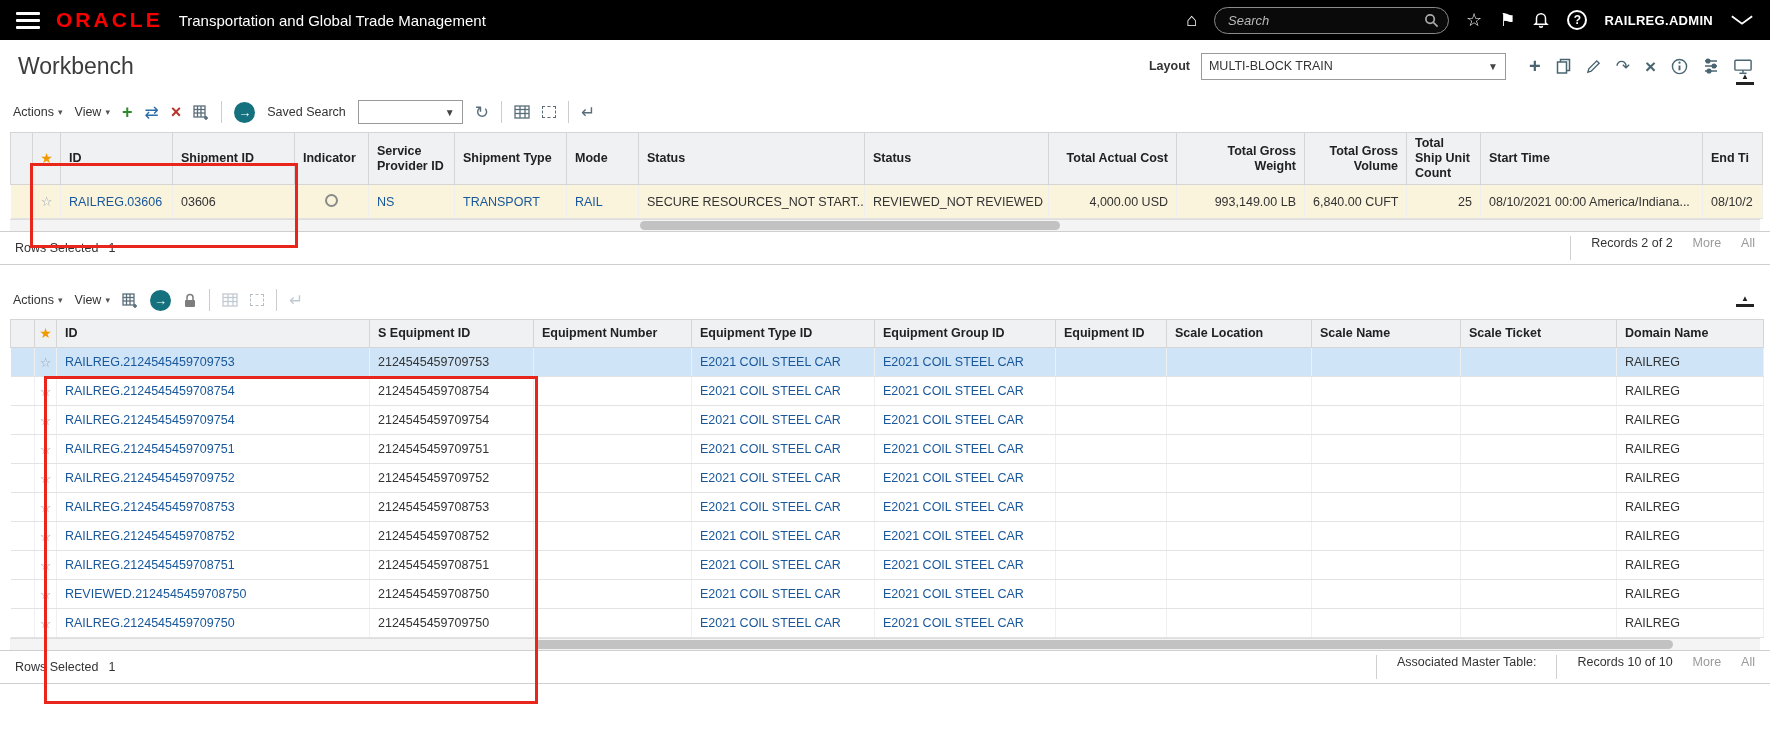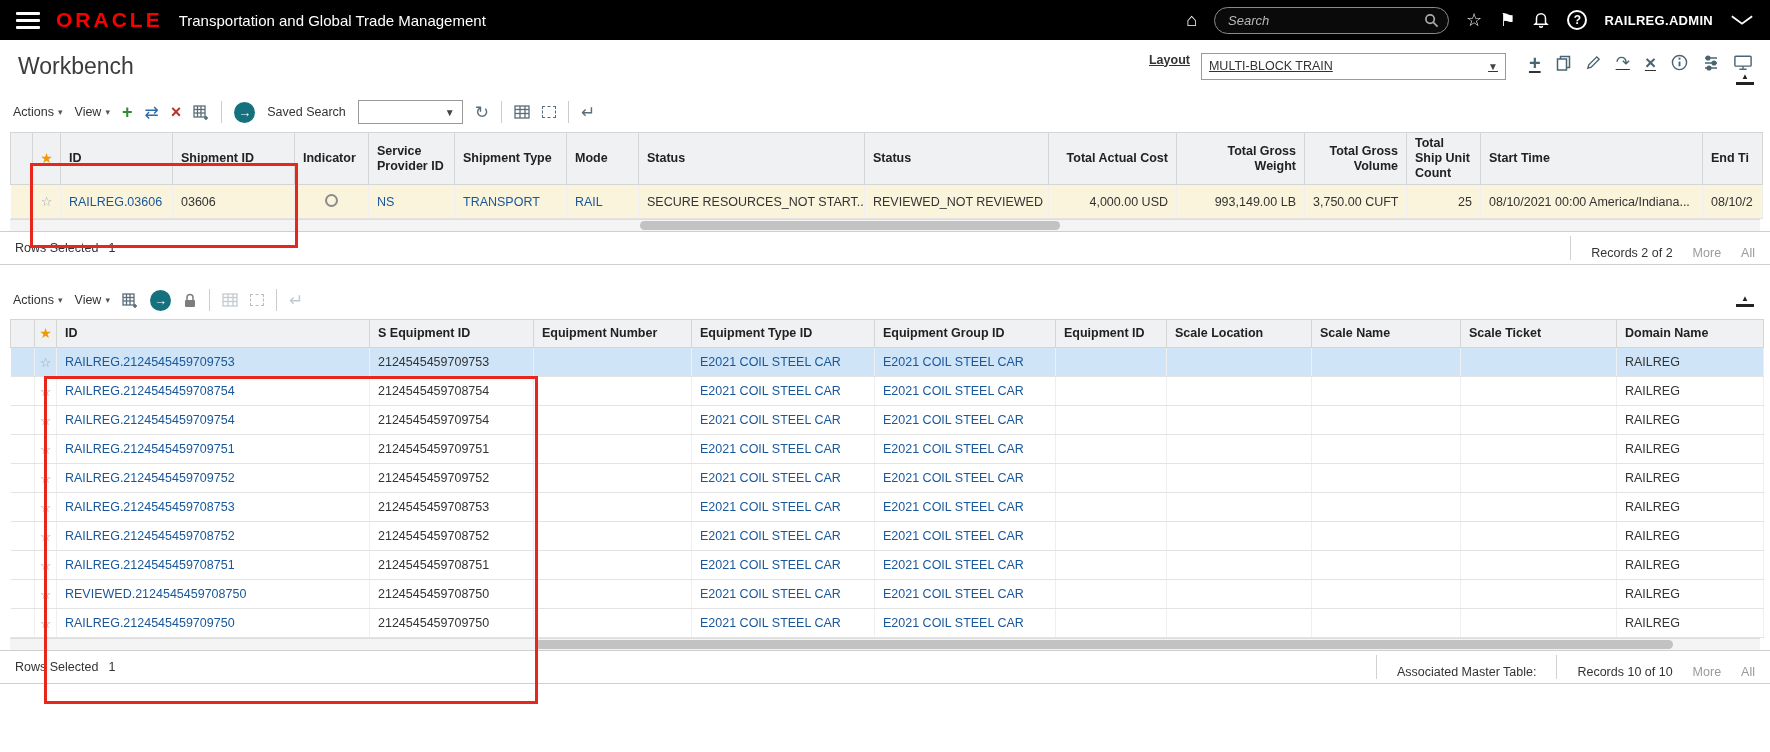--- a/index.html
+++ b/index.html
@@ -20,21 +20,21 @@
   .search-input { width:235px; height:27px; border-radius:14px; background:#0a0a0a; border:1px solid #8a8a8a; color:#eee; padding:0 32px 0 13px; font-size:13px; outline:none; }
   .search-input::placeholder { color:#b9b9b9; font-style:italic; }
   .search-icon { position:absolute; right:10px; top:6px; }
   .tb-ico { font-size:18px; line-height:1; cursor:pointer; }
   .help-circle { width:20px; height:20px; border:2px solid #fff; border-radius:50%; text-align:center; line-height:16px; font-size:12px; font-weight:bold; cursor:pointer; }
   .username { font-size:13px; font-weight:bold; letter-spacing:.3px; cursor:pointer; }
   .chev { cursor:pointer; display:flex; align-items:center; }
   
   .wb-header { height:52px; display:flex; align-items:center; padding:0 18px; background:#fff; }
   .wb-title { font-size:23px; color:#3c3c3c;text-align:right; }
-  .wb-right { margin-left:auto; display:flex; align-items:flex-start; gap:11px;text-decoration:underline; }
+  .wb-right { margin-left:auto; display:flex; align-items:center; gap:11px; }
   .layout-label { font-weight:bold; color:#333; }
   .fake-select { display:flex; align-items:center; justify-content:space-between; border:1px solid #9a9a9a; background:#fff; height:27px; padding:0 7px; cursor:pointer; }
   .layout-select { width:305px; }
   .saved-search-select { width:105px; height:24px; }
   .fake-select .arrow { color:#444; font-size:10px; margin-left:8px; }
   .wb-icons { display:flex; align-items:center; gap:15px; margin-left:12px; color:#4a6572; }
   .wb-icons .ico { color:#4a6572; }
   
   .tabstrip { height:34px; border-bottom:3px solid #1d6fb0; display:flex; align-items:flex-end; background:#fff; }
   .tab { height:31px; background:#fff; border:1px solid #c9c9c9; border-bottom:none; padding:0 17px; display:flex; align-items:center; font-size:13px; font-weight:bold; color:#10507c; cursor:pointer; white-space:nowrap; }
@@ -66,21 +66,21 @@
   .grid td.star-cell { text-align:center; color:#9aa7b5; font-size:13px; padding:0; cursor:pointer; }
   .row-sel-buy td { background:#faf4dd; }
   tr.selected td { background:#cfe4f6; }
   .link { color:#19579b; cursor:pointer; }
   .indicator-dot { display:inline-block; width:13px; height:13px; border:2px solid #8a8a8a; border-radius:50%; }
   
   .hscroll { height:12px; background:#f4f4f4; border-top:1px solid #ddd; position:relative; margin:0 10px; cursor:pointer; }
   .hscroll .thumb { position:absolute; top:1px; height:9px; background:#c2c2c2; border-radius:5px; cursor:grab; }
   .pfooter { height:34px; display:flex; align-items:center; padding:0 15px; border-top:1px solid #cfcfcf; border-bottom:1px solid #cfcfcf; background:#fff; }
   .pfooter .rows-sel { display:flex; gap:10px; align-items:center; }
-  .pfooter .right { margin-left:auto; display:flex; align-items:flex-end; gap:20px; }
+  .pfooter .right { margin-left:auto; display:flex; align-items:flex-start; gap:20px; }
   .pfooter .muted { color:#9a9a9a; cursor:default; }
   .fsep { width:1px; height:24px; background:#d0d0d0; }
   .panel-gap { height:16px; position:relative; }
   
   .collapse-btn { position:absolute; width:18px; text-align:center; font-size:8px; color:#222; line-height:9px; border-bottom:3px solid #222; cursor:pointer; padding-bottom:1px; }
   #collapse1 { top:72px; right:16px; }
   #collapse2 { top:294px; right:16px; }
   .annotation { position:absolute; border:3px solid #e8261c; pointer-events:none; }
   #anno1 { left:30px; top:163px; width:268px; height:85px; }
   #anno2 { left:44px; top:376px; width:494px; height:328px; }
@@ -269,21 +269,21 @@
         <td><span class="link">RAILREG.03606</span></td>
         <td>03606</td>
         <td style="text-align:center;"><span class="indicator-dot"></span></td>
         <td><span class="link">NS</span></td>
         <td><span class="link">TRANSPORT</span></td>
         <td><span class="link">RAIL</span></td>
         <td>SECURE RESOURCES_NOT START...</td>
         <td>REVIEWED_NOT REVIEWED</td>
         <td class="num">4,000.00 USD</td>
         <td class="num">993,149.00 LB</td>
-        <td class="num">3,750.00 CUFT</td>
+        <td class="num">6,840.00 CUFT</td>
         <td class="num">25</td>
         <td>08/10/2021 00:00 America/Indiana...</td>
         <td>08/10/2</td>
       </tr>
     </tbody>
   </table>
 
   <div class="hscroll">
     <div class="thumb" style="left:36%;width:24%;"></div>
   </div>

